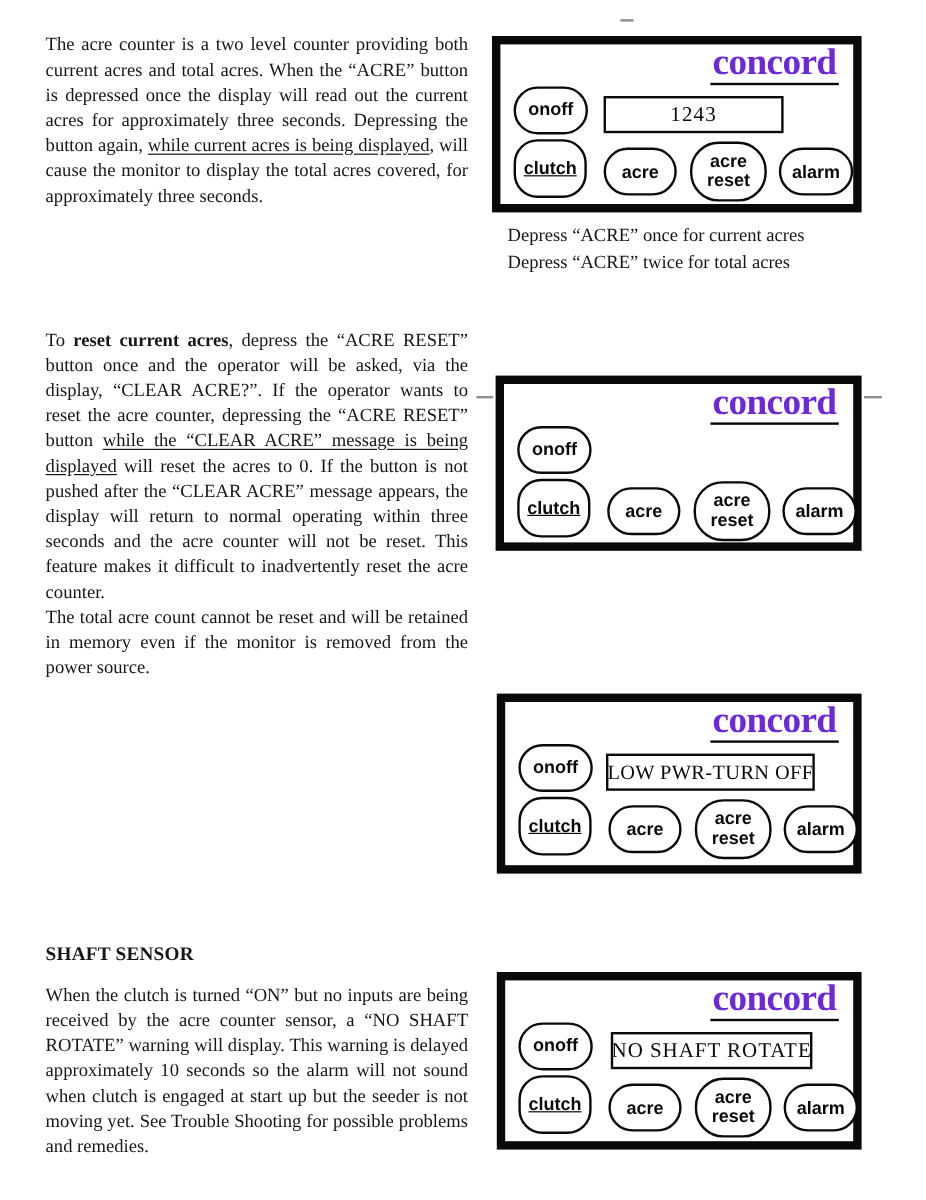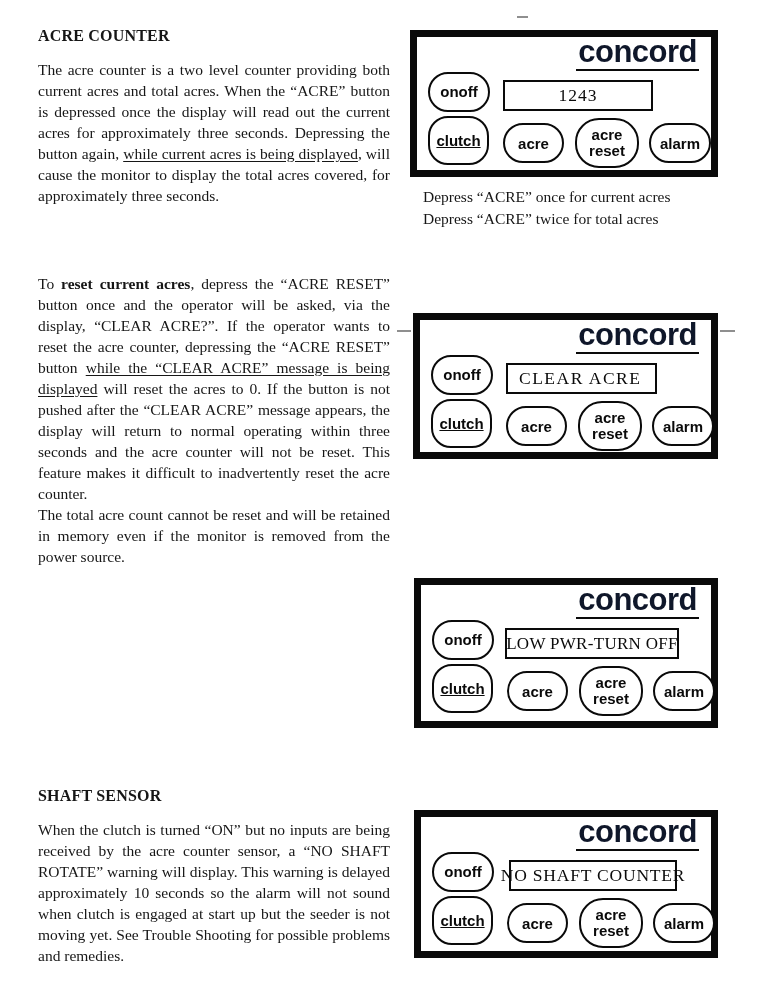--- a/index.html
+++ b/index.html
@@ -21,22 +21,22 @@
 
   
   .panel{position:absolute;background:#ffffff;border:7px solid #0a0a0a;box-sizing:border-box;}
   .p1{left:410px;top:30px;width:308px;height:147px;}
   .p2{left:413px;top:313px;width:305px;height:146px;}
   .p3{left:414px;top:578px;width:304px;height:150px;}
   .p4{left:414px;top:810px;width:304px;height:148px;}
 
   .brand{
     position:absolute;top:-2px;right:12px;
-    font-family:Liberation Sans, sans-serif;font-weight:bold;font-size:31px;line-height:33px;
-    letter-spacing:-.5px;border-bottom:2.5px solid #0a0a0a;padding:0 2px 1px 2px;color:#0f172a;
+    font-family:Liberation Serif, serif;font-weight:bold;font-size:31px;line-height:33px;
+    letter-spacing:-.5px;border-bottom:2.5px solid #0a0a0a;padding:0 2px 1px 2px;color:#6d28d9;
   }
   .btn{
     position:absolute;border:2.5px solid #0a0a0a;border-radius:20px;background:#fff;
     display:flex;align-items:center;justify-content:center;text-align:center;
     font-family:"Liberation Sans",sans-serif;font-weight:bold;font-size:15px;color:#0a0a0a;
     box-sizing:border-box;
   }
   .btn span{display:block;line-height:16px;}
   .onoff{left:11px;top:35px;width:62px;height:40px;flex-direction:row;}
   .clutch{left:11px;top:79px;width:61px;height:49px;text-decoration:underline;}
@@ -62,21 +62,20 @@
   .mark-top{left:517px;top:16px;width:11px;height:2px;}
   .mark-l2{left:397px;top:330px;width:14px;height:2px;}
   .mark-r2{left:720px;top:330px;width:15px;height:2px;}
 </style>
 </head>
 <body>
 
 <div class="page">
 
   <div class="sec" id="sec-acre">
-    <h2>ACRE COUNTER</h2>
     <p><span>The acre counter is a two level counter providing both current acres and total acres. When the “ACRE” button is depressed once the display will read out the current acres for approximately three seconds. Depressing the button again, </span><span class="u">while current acres is being displayed</span><span>, will cause the monitor to display the total acres covered, for approximately three seconds.</span></p>
   </div>
 
   <div class="sec" id="block-reset">
     <p><span>To </span><span class="b">reset current acres</span><span>, depress the “ACRE RESET” button once and the operator will be asked, via the display, “CLEAR ACRE?”. If the operator wants to reset the acre counter, depressing the “ACRE RESET” button </span><span class="u">while the “CLEAR ACRE” message is being displayed</span><span> will reset the acres to 0. If the button is not pushed after the “CLEAR ACRE” message appears, the display will return to normal operating within three seconds and the acre counter will not be reset. This feature makes it difficult to inadvertently reset the acre counter.</span></p>
     <p>The total acre count cannot be reset and will be retained in memory even if the monitor is removed from the power source.</p>
   </div>
 
   <div class="sec" id="sec-lowpower">
   </div>
@@ -106,21 +105,20 @@
     <div>Depress “ACRE” once for current acres</div>
     <div>Depress “ACRE” twice for total acres</div>
   </div>
 
   <div class="panel p2">
     <div class="brand">concord</div>
     <div class="btn onoff">
         <span>on</span>
         <span>off</span>
       </div>
-    <div class="display">CLEAR ACRE</div>
     <div class="btn clutch">clutch</div>
     <div class="btn acre">acre</div>
     <div class="btn acre-reset">
         <span>acre</span>
         <span>reset</span>
       </div>
     <div class="btn alarm">alarm</div>
   </div>
 
   <div class="panel p3">
@@ -138,21 +136,21 @@
       </div>
     <div class="btn alarm">alarm</div>
   </div>
 
   <div class="panel p4">
     <div class="brand">concord</div>
     <div class="btn onoff">
         <span>on</span>
         <span>off</span>
       </div>
-    <div class="display">NO SHAFT COUNTER</div>
+    <div class="display">NO SHAFT ROTATE</div>
     <div class="btn clutch">clutch</div>
     <div class="btn acre">acre</div>
     <div class="btn acre-reset">
         <span>acre</span>
         <span>reset</span>
       </div>
     <div class="btn alarm">alarm</div>
   </div>
 
   <div class="mark mark-top"></div>

